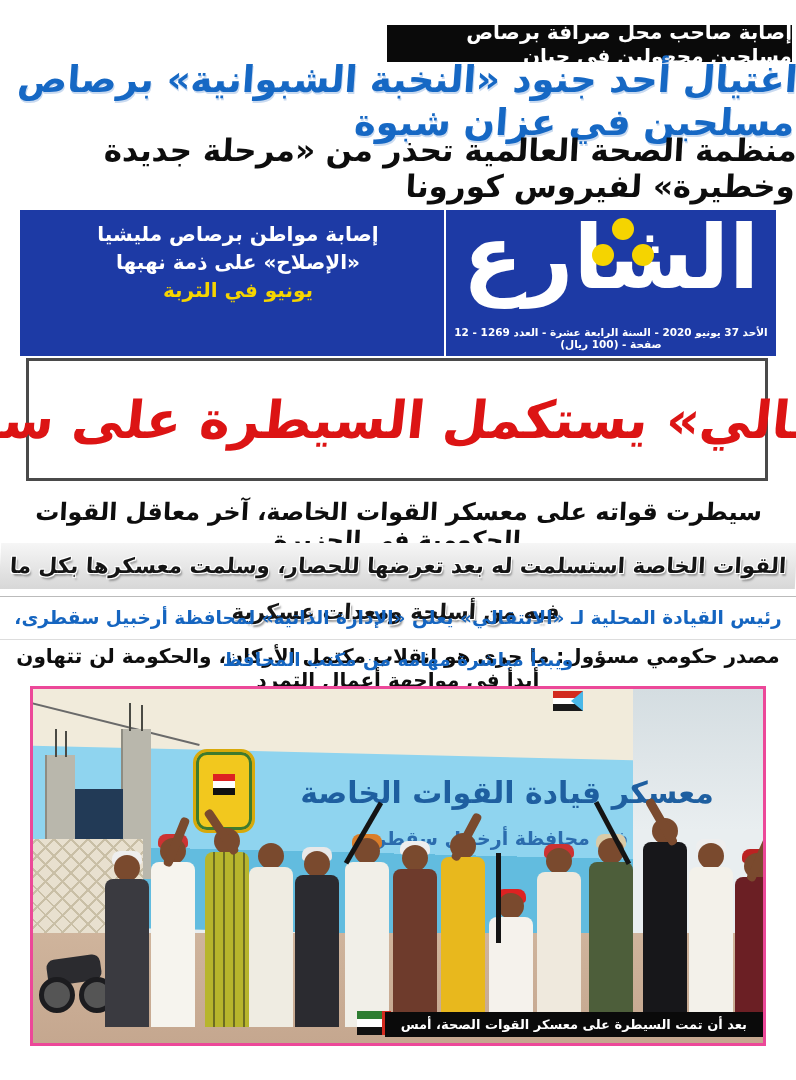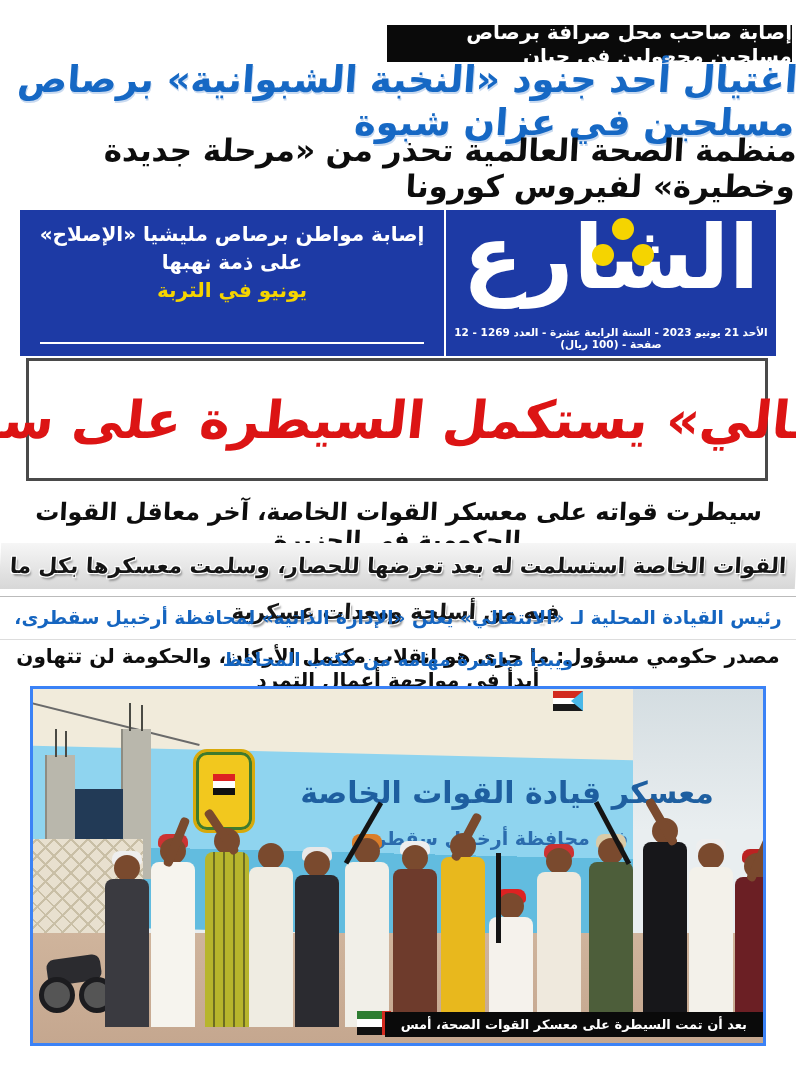--- a/index.html
+++ b/index.html
@@ -17,38 +17,38 @@
 
   
   .masthead{position:absolute;top:210px;right:20px;width:756px;height:146px;background:#1d3aa5;display:flex;flex-direction:row;}
   .logo-sec{position:relative;width:330px;height:100%;border-left:2px solid #ffffff;}
   .logo-text{position:absolute;top:-4px;right:6px;width:318px;text-align:center;color:#ffffff;font-size:88px;font-weight:bold;line-height:104px;letter-spacing:-4px;}
   .logo-dots{position:absolute;top:8px;right:118px;width:70px;height:52px;}
   .dot{position:absolute;width:22px;height:22px;border-radius:50%;background:#f5d400;}
   .dot.d1{top:0;right:24px;} .dot.d2{top:26px;right:4px;} .dot.d3{top:26px;right:44px;}
   .tagline{position:absolute;bottom:26px;right:0;width:60%;text-align:center;color:#ffffff;font-size:15px;font-weight:bold;}
   .dateline{position:absolute;bottom:6px;right:0;width:100%;text-align:center;color:#ffffff;font-size:10.5px;font-weight:bold;}
-  .briefs-sec{position:relative;flex:1;height:100%;padding:10px 14px;box-sizing:border-box;display:flex;flex-direction:column;justify-content:space-between;}
+  .briefs-sec{position:relative;flex:1;height:100%;padding:10px 14px;box-sizing:border-box;display:flex;flex-direction:row;justify-content:space-between;}
   .brief{text-align:center;font-weight:bold;font-size:20px;line-height:28px;}
   .brief .w{color:#ffffff;} .brief .y{color:#f5d400;}
   .brief-divider{height:2px;background:#ffffff;margin:2px 6px;}
 
   
   .lead-box{position:absolute;top:358px;right:28px;width:736px;height:117px;border:3px solid #4a4a4a;background:#fff;
     display:flex;align-items:center;justify-content:center;}
   .lead-headline{color:#dc1414;font-size:52px;font-weight:bold;transform:skewX(-6deg);white-space:nowrap;}
   .deck{position:absolute;right:0;width:796px;text-align:center;font-weight:bold;}
   .deck1{top:498px;color:#0e0e0e;font-size:24px;transform:skewX(-3deg);}
   .deck2{top:543px;height:46px;line-height:46px;color:#151515;font-size:21.5px;background:linear-gradient(#f6f6f6,#d7d7d7);
     text-shadow:-1px -1px 0 #fff,1px -1px 0 #fff,-1px 1px 0 #fff,1px 1px 0 #fff,2px 3px 2px #9a9a9a;transform:skewX(-3deg);}
   .deck3{top:596px;height:42px;line-height:42px;color:#1565c0;font-size:18.5px;border-top:1px solid #bbb;border-bottom:1px solid #ddd;}
   .deck4{top:644px;color:#0e0e0e;font-size:20px;}
 
   
-  .photo{position:absolute;top:686px;right:30px;width:730px;height:354px;border:3px solid #3b82f6;background:#dfe7ea;overflow:hidden;}
+  .photo{position:absolute;top:686px;right:30px;width:730px;height:354px;border:3px solid #ec4899;background:#dfe7ea;overflow:hidden;}
   .sky{position:absolute;top:0;left:0;width:100%;height:100%;background:linear-gradient(#d4dde1,#e9eef0 40%);}
   .cream-wall{position:absolute;top:0;left:0;width:600px;height:78px;background:#f1ebdb;border-bottom:2px solid #d9d2be;}
   .blue-wall{position:absolute;top:64px;left:0;width:600px;height:180px;background:linear-gradient(#8fd4ef 0 55%,#62bcdf 55%);transform:skewY(1.4deg);}
   .pillar{position:absolute;width:28px;background:#b9b7ac;border-left:2px solid #8e8c82;}
   .pillar.p1{top:66px;right:688px;height:120px;} .pillar.p2{top:40px;right:612px;height:150px;}
   .rebar{position:absolute;width:2px;background:#4a4a44;}
   .gate{position:absolute;top:100px;right:640px;width:48px;height:90px;background:#223a56;}
   .wire{position:absolute;top:26px;right:560px;width:240px;height:2px;background:#6a6a6a;transform:rotate(14deg);}
   .emblem{position:absolute;top:60px;right:508px;width:56px;height:78px;background:#f2c81e;border-radius:14px;border:3px solid #d8a90a;box-shadow:0 0 0 3px #3f7a2e inset;}
   .emblem .mini-flag{position:absolute;top:22px;right:17px;width:22px;height:21px;background:linear-gradient(#d22 0 33%,#fff 33% 66%,#111 66%);}
@@ -88,21 +88,21 @@
   <div class="headline-black">منظمة الصحة العالمية تحذر من «مرحلة جديدة وخطيرة» لفيروس كورونا</div>
 
   <div class="masthead">
     <div class="logo-sec">
       <div class="logo-text">الشارع</div>
       <div class="logo-dots">
         <div class="dot d1"></div>
           <div class="dot d2"></div>
           <div class="dot d3"></div>
       </div>
-      <div class="dateline">الأحد 21 يونيو 2023 - السنة الرابعة عشرة - العدد 1269 - 12 صفحة - (100 ريال)</div>
+      <div class="dateline">الأحد 37 يونيو 2020 - السنة الرابعة عشرة - العدد 1269 - 12 صفحة - (100 ريال)</div>
     </div>
     <div class="briefs-sec">
       <div class="brief">
         <span class="w">إصابة مواطن برصاص مليشيا «الإصلاح» على ذمة نهبها</span><br>
         <span class="y">يونيو في التربة</span>
       </div>
       <div class="brief-divider"></div>
     </div>
   </div>
 

